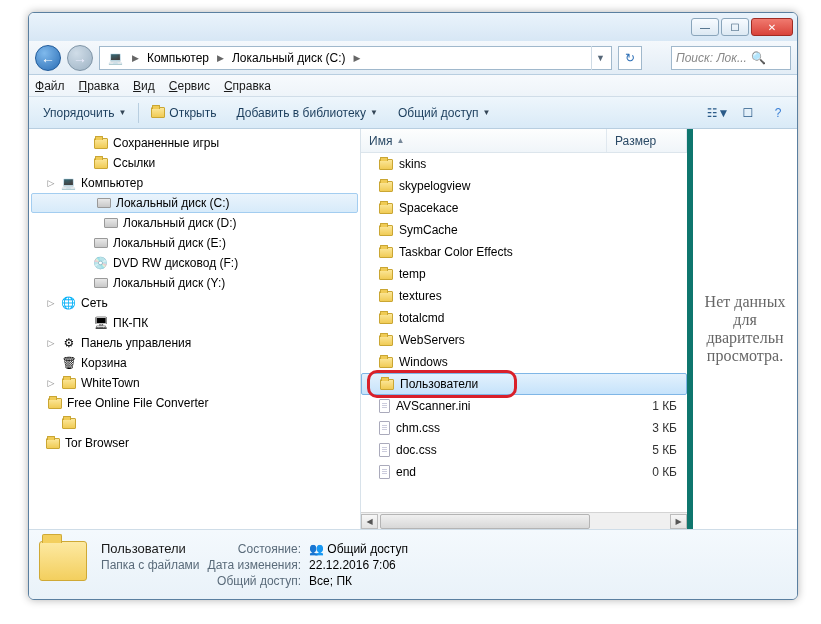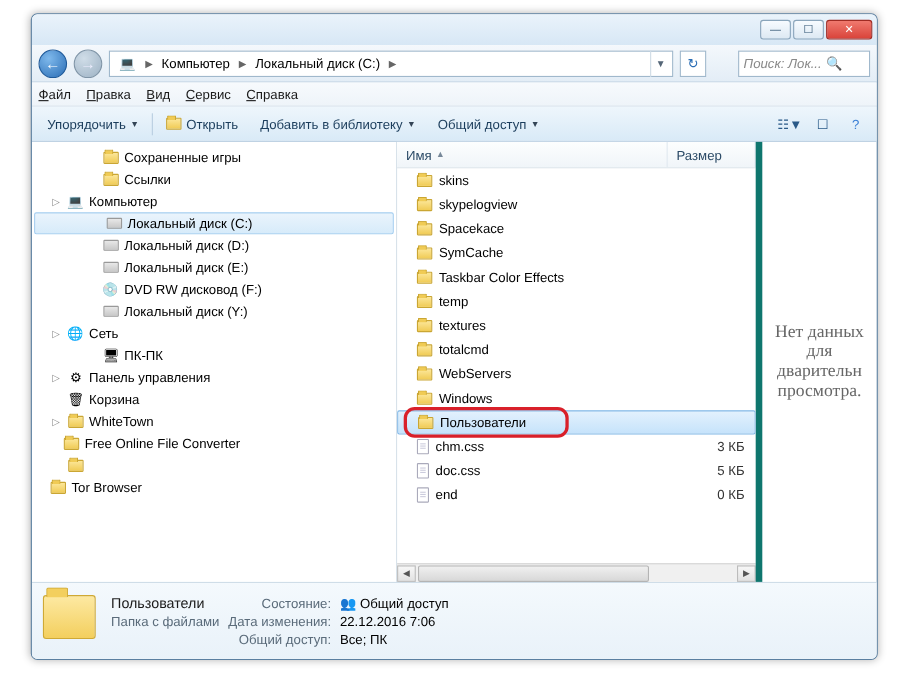--- a/index.html
+++ b/index.html
@@ -161,21 +161,21 @@
           <span class="ticon">💻</span>
           <span>Компьютер</span>
         </div>
         <div class="tree-item sel" style="padding-left: 48px;">
           <span class="exp"></span>
           <span class="ticon">
             <span class="drive-ico"></span>
           </span>
           <span>Локальный диск (C:)</span>
         </div>
-        <div class="tree-item" style="padding-left: 48px;">
+        <div class="tree-item" style="padding-left: 48px; margin-left: 10px;">
           <span class="exp"></span>
           <span class="ticon">
             <span class="drive-ico"></span>
           </span>
           <span>Локальный диск (D:)</span>
         </div>
         <div class="tree-item" style="padding-left: 48px;">
           <span class="exp"></span>
           <span class="ticon">
             <span class="drive-ico"></span>
@@ -214,21 +214,21 @@
           <span class="ticon">🗑</span>
           <span>Корзина</span>
         </div>
         <div class="tree-item" style="padding-left: 16px;">
           <span class="exp">▷</span>
           <span class="ticon">
             <span class="folder-ico"></span>
           </span>
           <span>WhiteTown</span>
         </div>
-        <div class="tree-item" style="padding-left: 12px;">
+        <div class="tree-item" style="padding-left: 2px;">
           <span class="exp"></span>
           <span class="ticon">
             <span class="folder-ico"></span>
           </span>
           <span>Free Online File Converter</span>
         </div>
         <div class="tree-item" style="padding-left: 16px;">
           <span class="exp"></span>
           <span class="ticon">
             <span class="folder-ico"></span>
@@ -303,20 +303,25 @@
               <span class="sz"></span>
             </div>
             <div class="frow sel">
               <span class="folder-ico"></span>
               <span class="fn">Пользователи</span>
               <span class="sz"></span>
             </div>
             <div class="highlight-box" style="top: 217px; left: 6px; width: 150px; height: 28px;"></div>
             <div class="frow">
               <span class="file-ico"></span>
+              <span class="fn">AVScanner.ini</span>
+              <span class="sz">1 КБ</span>
+            </div>
+            <div class="frow">
+              <span class="file-ico"></span>
               <span class="fn">chm.css</span>
               <span class="sz">3 КБ</span>
             </div>
             <div class="frow">
               <span class="file-ico"></span>
               <span class="fn">doc.css</span>
               <span class="sz">5 КБ</span>
             </div>
             <div class="frow">
               <span class="file-ico"></span>

